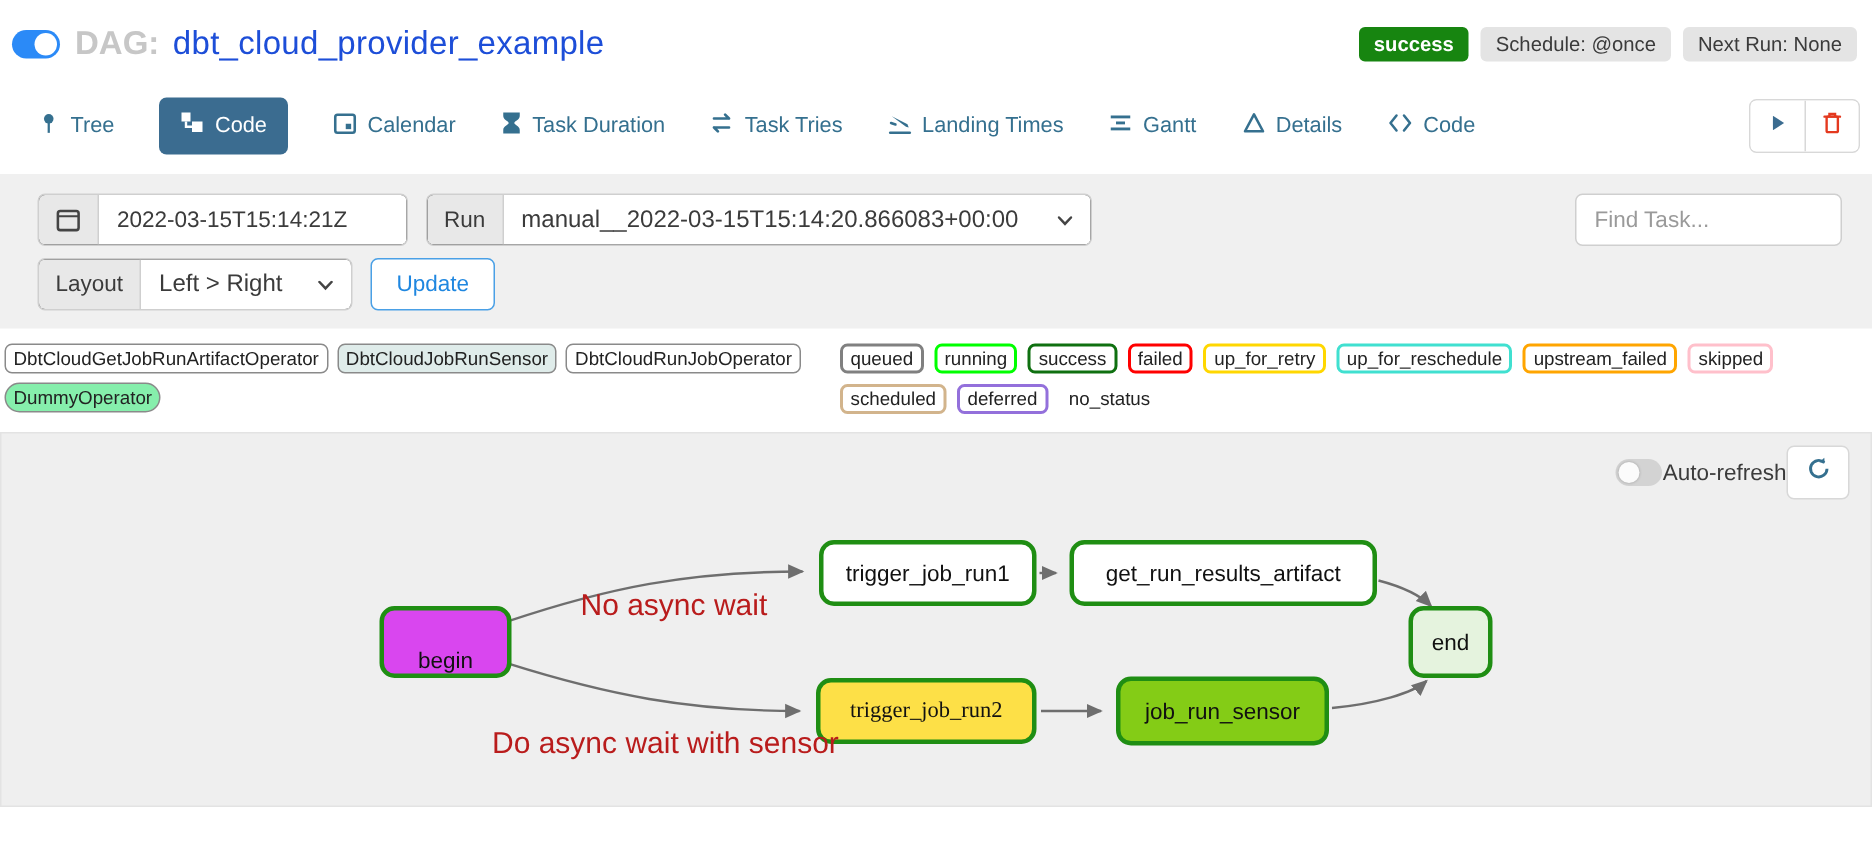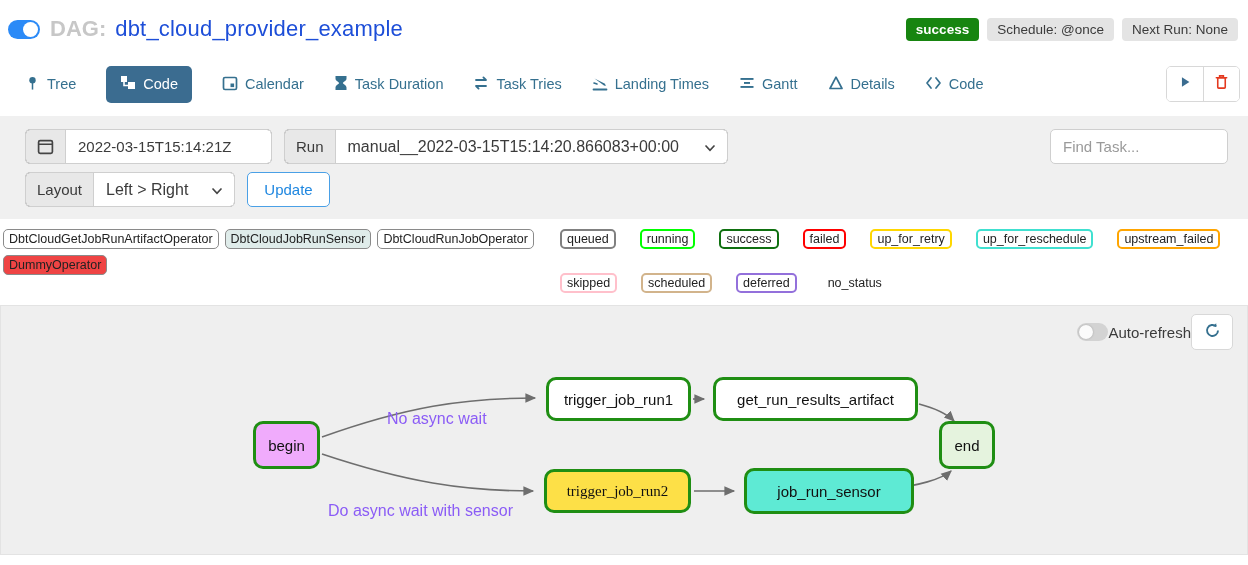--- a/index.html
+++ b/index.html
@@ -34,36 +34,36 @@
   .igroup input { border:none; outline:none; font-size:15px; color:#3b3b3b; padding:0 12px; font-family:inherit; }
   .fselect { display:flex; align-items:center; gap:10px; padding:0 12px; background:#fff; cursor:pointer; }
   .find-task { margin-left:auto;border-radius:13px; }
   .find-task input { height:35px; width:178px; border:1px solid #cfcfcf; border-radius:5px; padding:0 12px; font-size:15px; outline:none; font-family:inherit; color:#3b3b3b; }
   .find-task input::placeholder { color:#9a9a9a; }
   .update-btn { height:35px; padding:0 16px; background:#fff; border:1px solid #4aa0e6; color:#1f87e0; font-size:15px; border-radius:5px; cursor:pointer; font-family:inherit; }
 
   
   .legend { display:flex; align-items:flex-start; padding:10px 3px 6px 3px; gap:14px; }
   .legend-ops { width:543px; display:flex; flex-wrap:wrap; gap:6px; flex:none; }
-  .legend-states { flex:1; display:flex; flex-wrap:wrap; gap:24px; }
+  .legend-states { flex:1; display:flex; flex-wrap:wrap; gap:7px; }
   .lbadge { font-size:12.5px; padding:2px 5px; border:1.5px solid #8a8a8a; border-radius:5px; background:#fff; color:#222; white-space:nowrap; }
   .sbadge { font-size:12.5px; padding:1px 5px; border:2px solid #8a8a8a; border-radius:5px; background:#fff; color:#222; white-space:nowrap; }
 
   
   .graph-panel { position:relative; background:#efefef; height:250px; margin-top:6px; border:1px solid #e3e3e3; }
   .graph-controls { position:absolute; top:8px; right:14px; display:flex; align-items:center; }
   .toggle-off { width:31px; height:18px; border-radius:9px; background:#d3d3d3; position:relative; cursor:pointer; }
   .toggle-off .knob { position:absolute; left:2px; top:2px; width:14px; height:14px; border-radius:50%; background:#fbfbfb; box-shadow:0 0 2px rgba(0,0,0,.25); }
   .autorefresh-label { font-size:15px; color:#3b3b3b; }
   .refresh-btn { width:42px; height:36px; background:#fff; border:1px solid #d8d8d8; border-radius:5px; display:flex; align-items:center; justify-content:center; cursor:pointer; }
 
   .node { position:absolute; display:flex; align-items:center; justify-content:center;
           border:3px solid #1f8e13; border-radius:10px; background:#fff;
           font-size:15px; color:#111; cursor:pointer; white-space:nowrap; }
-  .edge-label { position:absolute; font-size:16px; color:#8b5cf6; white-space:nowrap; }
+  .edge-label { position:absolute; font-size:20px; color:#b91c1c; white-space:nowrap; }
   .edges { position:absolute; left:0; top:0; }
 </style>
 </head>
 <body>
 
 <div class="header">
   <div class="toggle-on">
       <div class="knob"></div>
     </div>
   <span class="dag-prefix">DAG:</span>
@@ -189,21 +189,21 @@
     </div>
     <button class="update-btn">Update</button>
   </div>
 </div>
 
 <div class="legend">
   <div class="legend-ops">
     <span class="lbadge" style="background: rgb(255, 255, 255);">DbtCloudGetJobRunArtifactOperator</span>
     <span class="lbadge" style="background: rgb(223, 236, 234);">DbtCloudJobRunSensor</span>
     <span class="lbadge" style="background: rgb(255, 255, 255);">DbtCloudRunJobOperator</span>
-    <span class="lbadge" style="background: #ef4444;">DummyOperator</span>
+    <span class="lbadge" style="background: #86efac; border-radius: 10px;">DummyOperator</span>
   </div>
   <div class="legend-states">
     <span class="sbadge" style="border-color: rgb(128, 128, 128);">queued</span>
     <span class="sbadge" style="border-color: rgb(0, 255, 0);">running</span>
     <span class="sbadge" style="border-color: rgb(15, 112, 16);">success</span>
     <span class="sbadge" style="border-color: rgb(255, 0, 0);">failed</span>
     <span class="sbadge" style="border-color: rgb(255, 215, 0);">up_for_retry</span>
     <span class="sbadge" style="border-color: rgb(64, 224, 208);">up_for_reschedule</span>
     <span class="sbadge" style="border-color: rgb(255, 165, 0);">upstream_failed</span>
     <span class="sbadge" style="border-color: rgb(255, 192, 203);">skipped</span>
@@ -236,34 +236,34 @@
     <g stroke="#6e6e6e" stroke-width="1.6" fill="none">
       <path d="M321 131 C 405 101, 462 92, 534 92" marker-end="url(#arrow)"></path>
       <path d="M321 148 C 405 176, 462 185, 532 185" marker-end="url(#arrow)"></path>
       <path d="M692 93 L 703 93" marker-end="url(#arrow)"></path>
       <path d="M918 98 C 937 103, 947 109, 953 115" marker-end="url(#arrow)"></path>
       <path d="M693 185 L 733 185" marker-end="url(#arrow)"></path>
       <path d="M887 183 C 917 180, 941 173, 950 165" marker-end="url(#arrow)"></path>
     </g>
   </svg>
 
-  <div class="node" style="left: 252px; top: 115px; width: 67px; height: 48px; background: #f0abfc;">
+  <div class="node" style="left: 252px; top: 115px; width: 88px; height: 48px; background: #d946ef; align-items: flex-end;">
     <span>begin</span>
   </div>
   <div class="node" style="left: 545px; top: 71px; width: 145px; height: 44px; background: rgb(255, 255, 255);">
     <span>trigger_job_run1</span>
   </div>
   <div class="node" style="left: 712px; top: 71px; width: 205px; height: 44px; background: rgb(255, 255, 255);">
     <span>get_run_results_artifact</span>
   </div>
   <div class="node" style="left: 938px; top: 115px; width: 56px; height: 48px; background: rgb(229, 243, 222);">
     <span>end</span>
   </div>
   <div class="node" style="left: 543px; top: 163px; width: 147px; height: 44px; background: #fde047; font-family: Liberation Serif, serif;">
     <span>trigger_job_run2</span>
   </div>
-  <div class="node" style="left: 743px; top: 162px; width: 170px; height: 46px; background: #5eead4;">
+  <div class="node" style="left: 743px; top: 162px; width: 142px; height: 46px; background: #84cc16;">
     <span>job_run_sensor</span>
   </div>
 
   <div class="edge-label" style="left:386px; top:104px;">No async wait</div>
   <div class="edge-label" style="left:327px; top:196px;">Do async wait with sensor</div>
 </div>
 
 </body></html>

